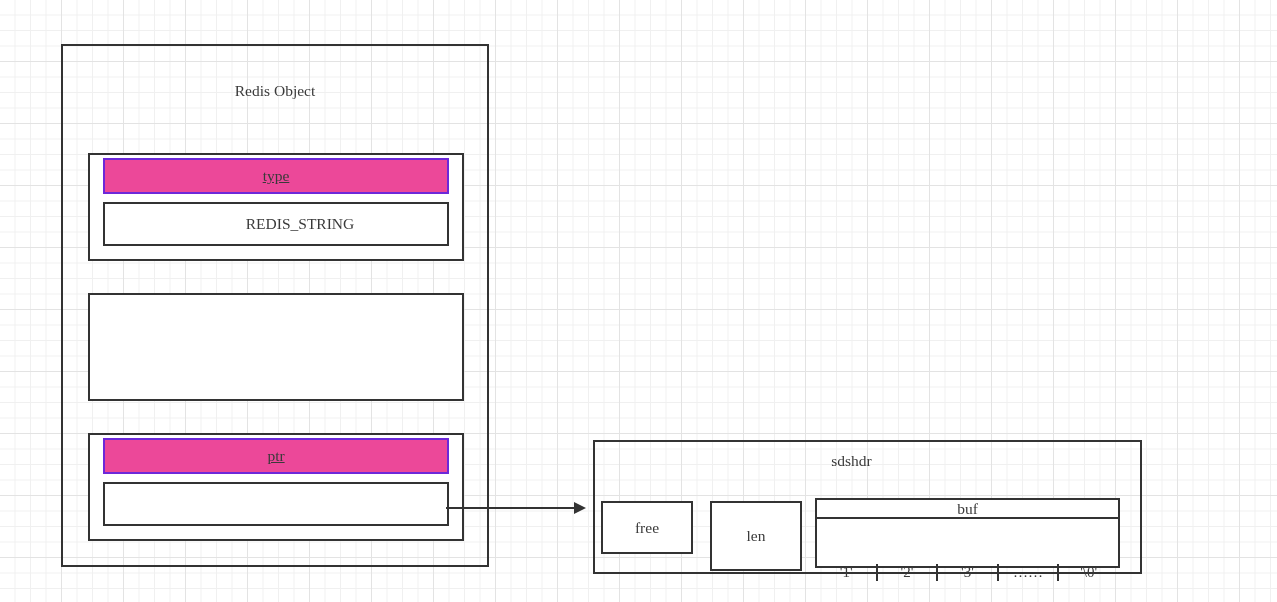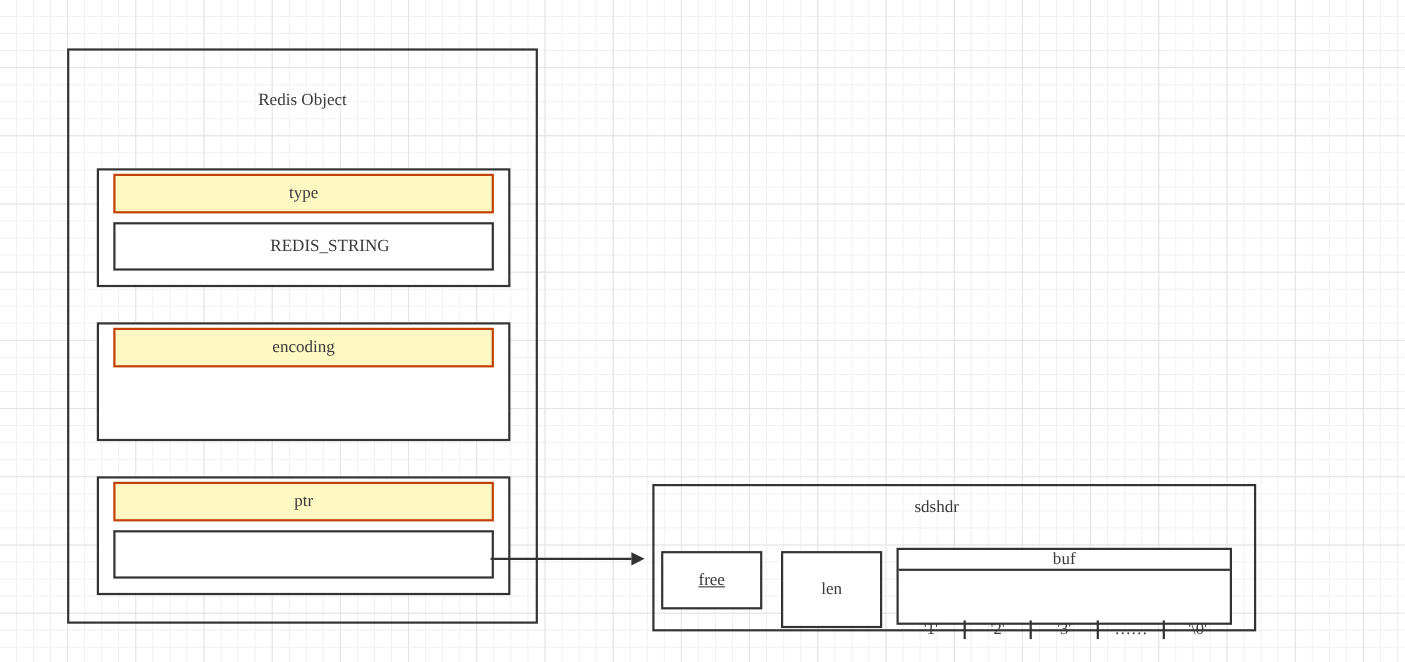--- a/index.html
+++ b/index.html
@@ -77,23 +77,24 @@
   .field-group.g1 { top: 293px; }
   .field-group.g2 { top: 433px; }
 
   .field-key {
     position: absolute;
     box-sizing: border-box;
     left: 13px;
     top: 3px;
     width: 346px;
     height: 36px;
-    border: 2px solid #c2410c;
-    background: #fef9c3;
-    font-size: 15.5px;
+    border: 2px solid #6d28d9;
+    background: #ec4899;
+    font-size: 15.5px;
+    text-decoration: underline;
   }
   .field-val {
     position: absolute;
     box-sizing: border-box;
     left: 13px;
     top: 47px;
     width: 346px;
     height: 44px;
     border: 2px solid #333333;
     background: #ffffff;
@@ -125,21 +126,20 @@
     width: 549px;
     height: 22px;
     font-size: 15.5px;
   }
   #sds-free {
     left: 601px;
     top: 501px;
     width: 92px;
     height: 53px;
     font-size: 15.5px;
-    text-decoration: underline;
   }
   #sds-len {
     left: 710px;
     top: 501px;
     width: 92px;
     height: 70px;
     font-size: 15.5px;
   }
   #sds-buf {
     left: 815px;
@@ -178,21 +178,20 @@
 
   <div class="box box-nofill" id="redis-object"></div>
   <div class="center-text" id="redis-object-title">Redis Object</div>
 
   <div class="field-group g0">
     <div class="field-key center-text">type</div>
     <div class="field-val center-text">REDIS_STRING</div>
   </div>
 
   <div class="field-group g1">
-    <div class="field-key center-text">encoding</div>
   </div>
 
   <div class="field-group g2">
     <div class="field-key center-text">ptr</div>
     <div class="field-val center-text"></div>
   </div>
 
   <svg id="ptr-arrow" viewBox="0 0 142 28" width="142" height="28">
     <line x1="0" y1="14" x2="128" y2="14" stroke="#333333" stroke-width="2"></line>
     <polygon points="128,8 140,14 128,20" fill="#333333"></polygon>

